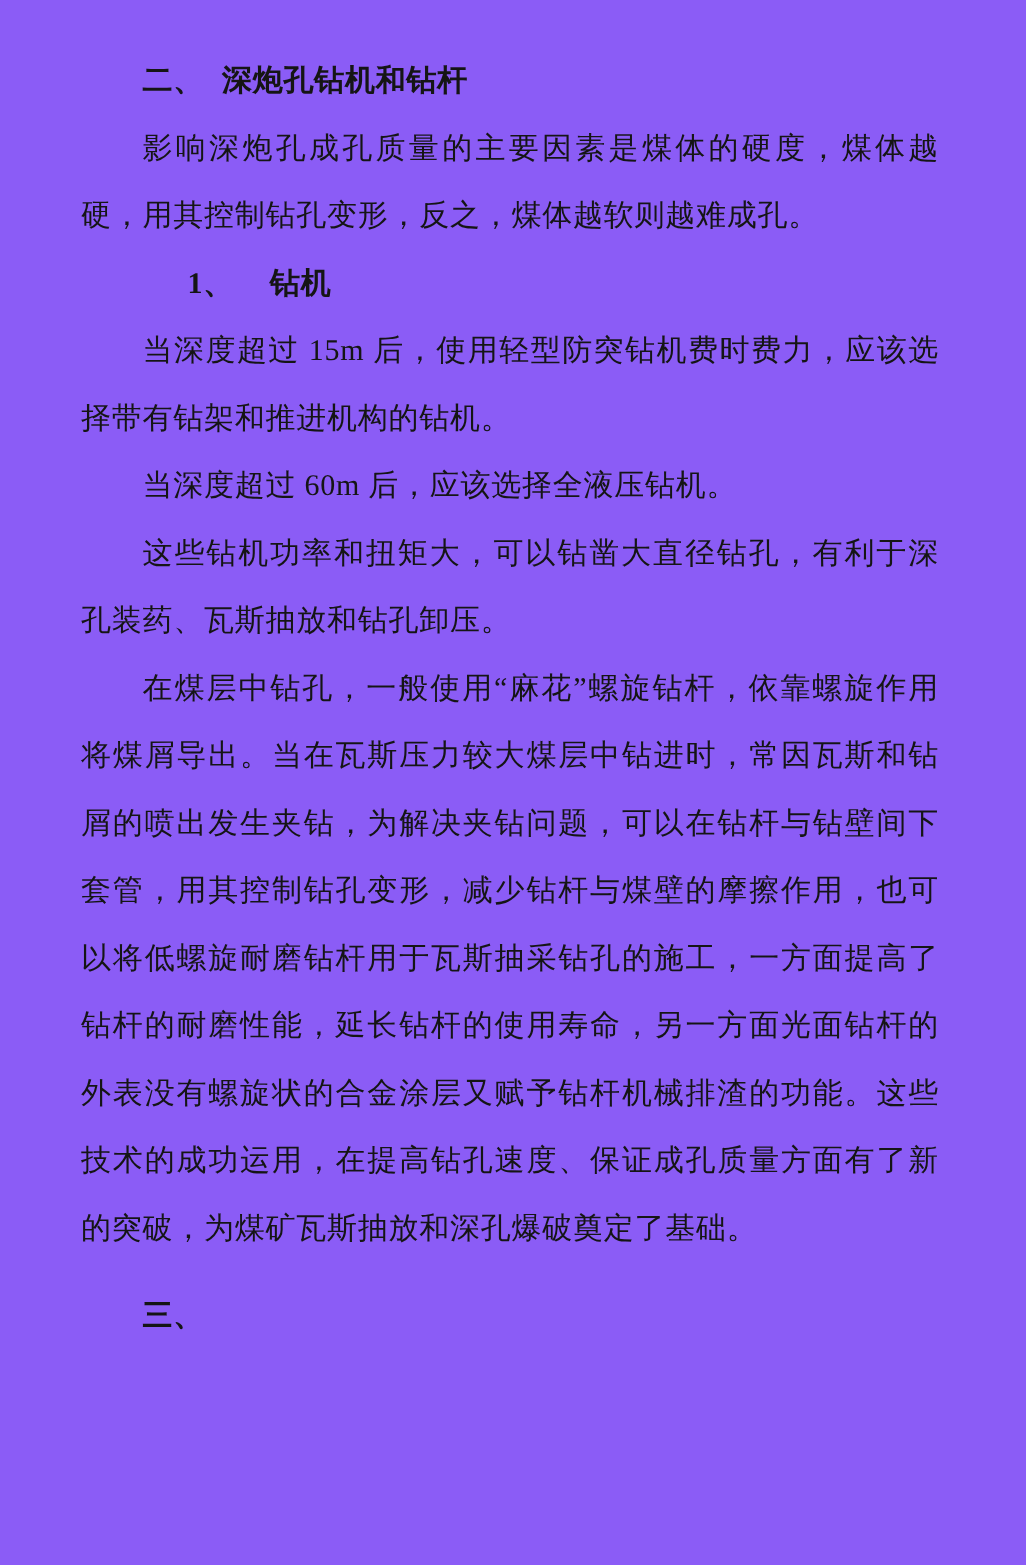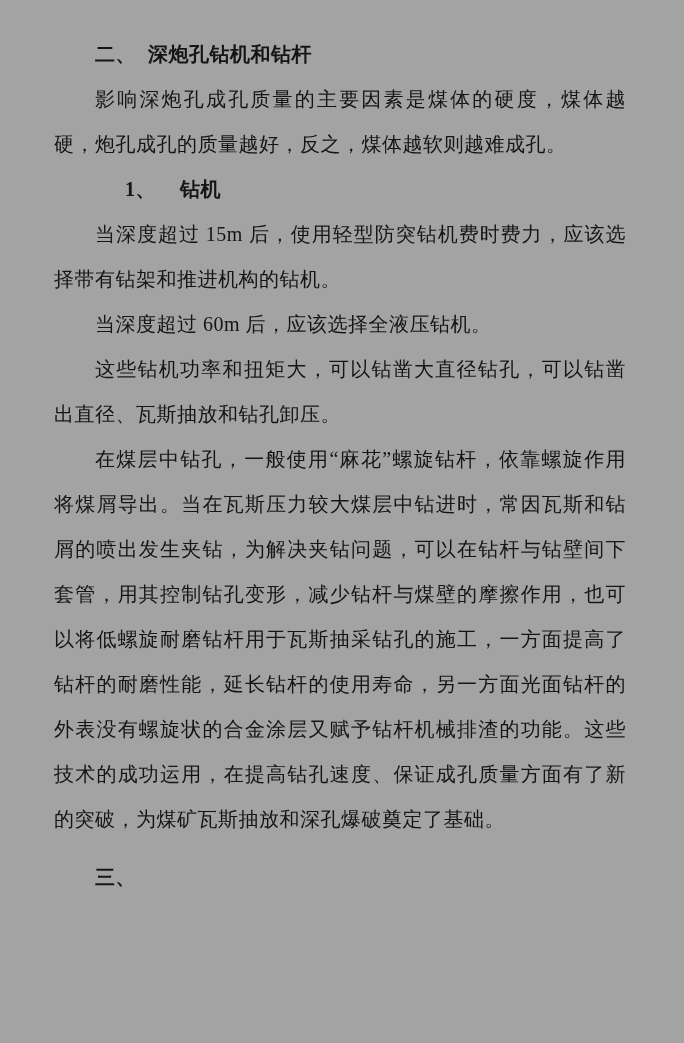--- a/index.html
+++ b/index.html
@@ -6,21 +6,21 @@
     margin: 0;
     padding: 0;
     width: 684px;
     height: 1043px;
     background: #ffffff;
   }
   .page {
     box-sizing: border-box;
     width: 684px;
     height: 1043px;
-    background: #a3a3a3;
+    background: #8b5cf6;
     padding: 32px 58px 0 54px;
     font-family: "Liberation Serif", "DejaVu Serif", serif;
     font-size: 20px;
     line-height: 45px;
     color: #151515;
     overflow: hidden;
   }
   p.para {
     margin: 0;
     text-align: justify;
@@ -38,20 +38,20 @@
   .heading-2 .num { margin-right: 12px; }
   .heading-3 .num { margin-right: 24px; }
   
   p.para + .heading-2 { margin-top: 13px; }
 </style>
 </head>
 <body>
 
 <main class="page">
     <div class="heading heading-2"><span class="num">二、</span><span class="title">深炮孔钻机和钻杆</span></div>
-    <p class="para">影响深炮孔成孔质量的主要因素是煤体的硬度，煤体越硬，炮孔成孔的质量越好，反之，煤体越软则越难成孔。</p>
+    <p class="para">影响深炮孔成孔质量的主要因素是煤体的硬度，煤体越硬，用其控制钻孔变形，反之，煤体越软则越难成孔。</p>
     <div class="heading heading-3"><span class="num">1、</span><span class="title">钻机</span></div>
     <p class="para">当深度超过 15m 后，使用轻型防突钻机费时费力，应该选择带有钻架和推进机构的钻机。</p>
     <p class="para">当深度超过 60m 后，应该选择全液压钻机。</p>
-    <p class="para">这些钻机功率和扭矩大，可以钻凿大直径钻孔，可以钻凿出直径、瓦斯抽放和钻孔卸压。</p>
+    <p class="para">这些钻机功率和扭矩大，可以钻凿大直径钻孔，有利于深孔装药、瓦斯抽放和钻孔卸压。</p>
     <p class="para">在煤层中钻孔，一般使用“麻花”螺旋钻杆，依靠螺旋作用将煤屑导出。当在瓦斯压力较大煤层中钻进时，常因瓦斯和钻屑的喷出发生夹钻，为解决夹钻问题，可以在钻杆与钻壁间下套管，用其控制钻孔变形，减少钻杆与煤壁的摩擦作用，也可以将低螺旋耐磨钻杆用于瓦斯抽采钻孔的施工，一方面提高了钻杆的耐磨性能，延长钻杆的使用寿命，另一方面光面钻杆的外表没有螺旋状的合金涂层又赋予钻杆机械排渣的功能。这些技术的成功运用，在提高钻孔速度、保证成孔质量方面有了新的突破，为煤矿瓦斯抽放和深孔爆破奠定了基础。</p>
     <div class="heading heading-2"><span class="num">三、</span></div>
   </main>
 
 </body></html>

